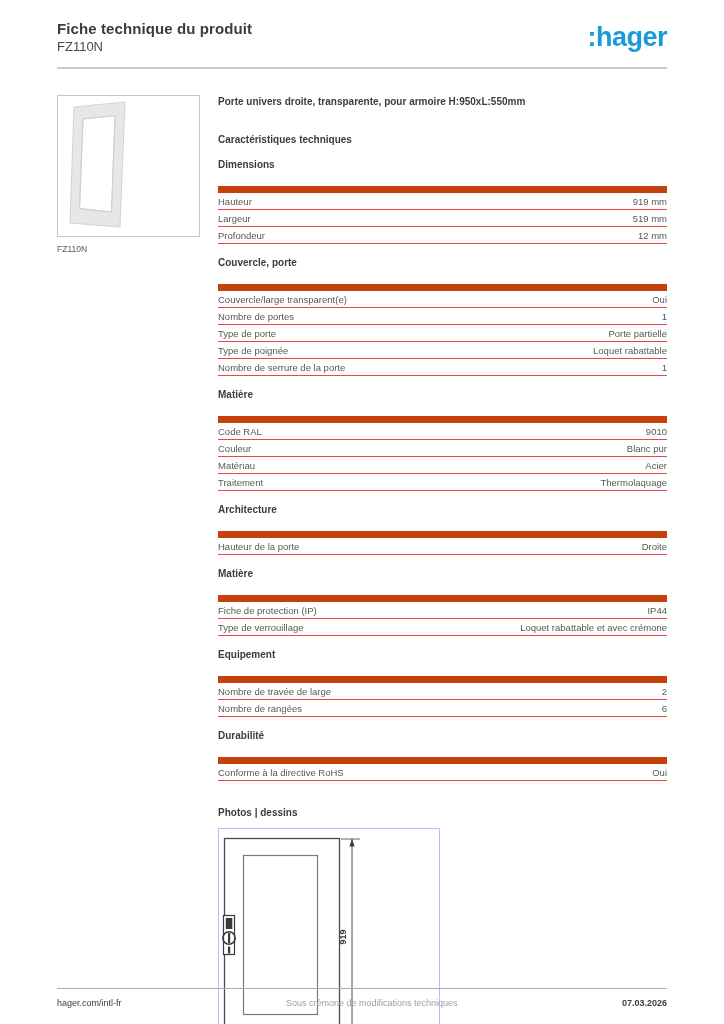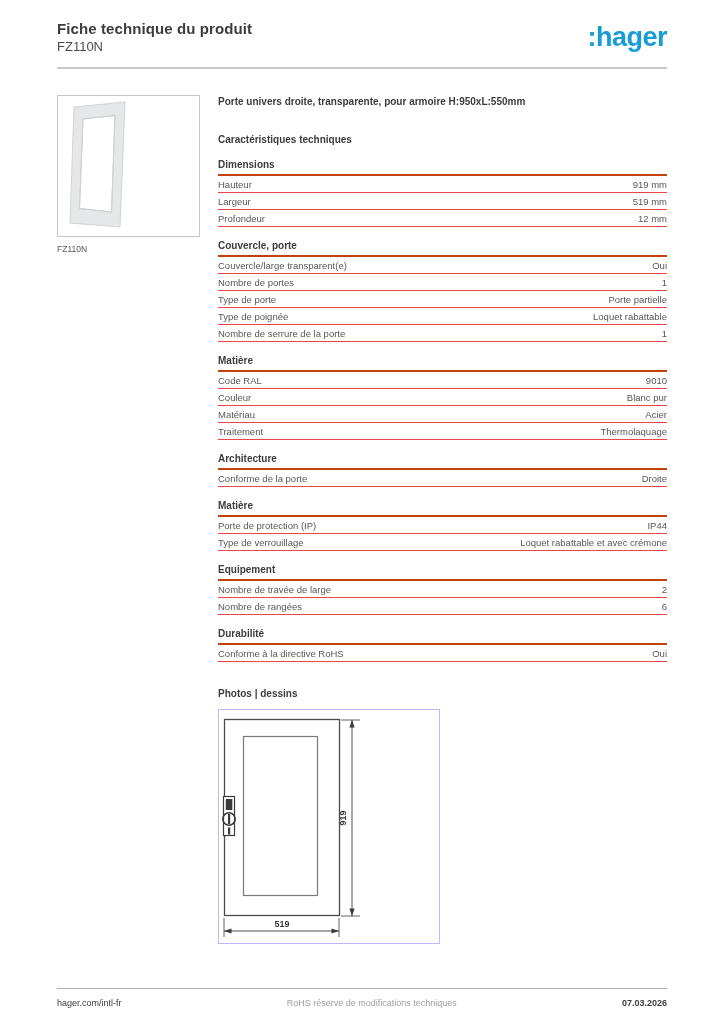--- a/index.html
+++ b/index.html
@@ -82,22 +82,22 @@
     margin-top: 26px;
   }
 
   
   .spec-sections { margin-top: 14px; }
   .spec-section { margin-bottom: 13px; }
   .section-title {
     font-size: 10px;
     font-weight: 700;
     color: #3c3c3b;
-    padding-bottom: 4px;
-    border-bottom: 2px solid #c2410c;
+    padding-bottom: 16px;
+    border-bottom: 7px solid #c2410c;
   }
   .spec-row {
     display: flex;
     justify-content: space-between;
     align-items: baseline;
     font-size: 9.5px;
     color: #575756;
     padding: 3px 0 2px 0;
     border-bottom: 1px solid #ef4444;
   }
@@ -243,31 +243,31 @@
                   <span class="spec-label">Traitement</span>
                   <span class="spec-value">Thermolaquage</span>
                 </div>
               </div>
   </div>
 
   <div class="spec-section">
     <div class="section-title">Architecture</div>
     <div>
                 <div class="spec-row">
-                  <span class="spec-label">Conforme de la porte</span>
+                  <span class="spec-label">Hauteur de la porte</span>
                   <span class="spec-value">Droite</span>
                 </div>
               </div>
   </div>
 
   <div class="spec-section">
     <div class="section-title">Matière</div>
     <div>
                 <div class="spec-row">
-                  <span class="spec-label">Porte de protection (IP)</span>
+                  <span class="spec-label">Fiche de protection (IP)</span>
                   <span class="spec-value">IP44</span>
                 </div>
                 <div class="spec-row">
                   <span class="spec-label">Type de verrouillage</span>
                   <span class="spec-value">Loquet rabattable et avec crémone</span>
                 </div>
               </div>
   </div>
 
   <div class="spec-section">
@@ -331,17 +331,17 @@
           </svg>
         </div>
       </div>
     </div>
   </div>
 
   <div class="footer">
     <hr class="footer-rule">
     <div class="footer-row">
       <span class="footer-left">hager.com/intl-fr</span>
-      <span class="footer-center">RoHS réserve de modifications techniques</span>
+      <span class="footer-center">Sous crémone de modifications techniques</span>
       <span class="footer-right">07.03.2026</span>
     </div>
   </div>
 </div>
 
 </body></html>

